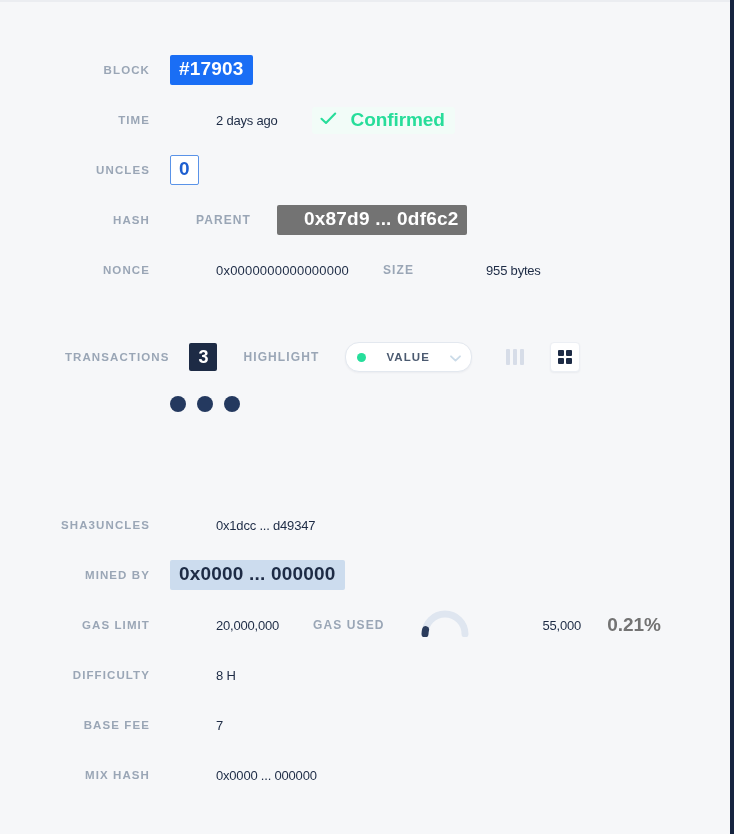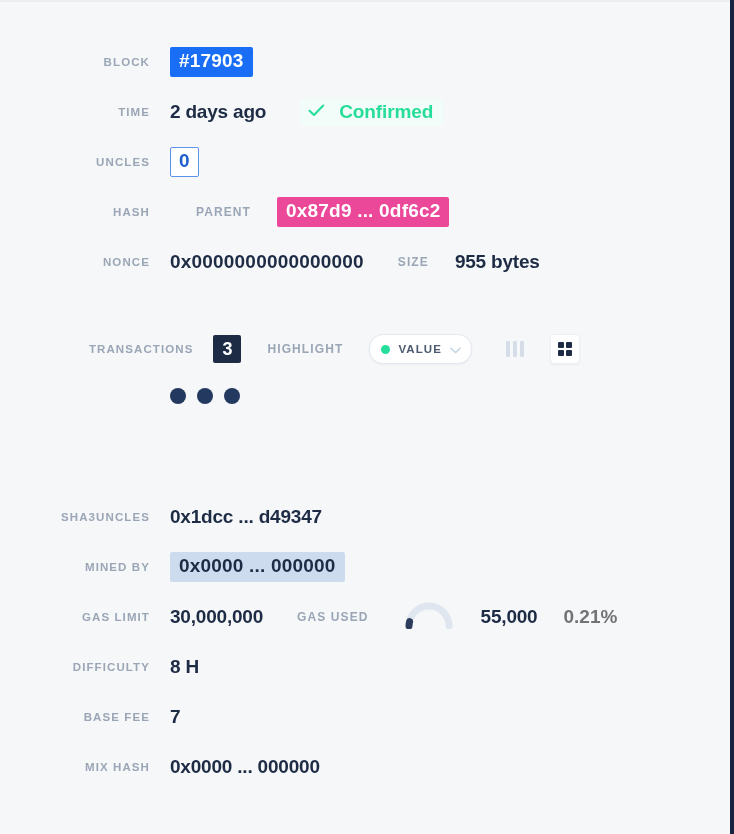--- a/index.html
+++ b/index.html
@@ -32,21 +32,21 @@
     top: 0;
     left: 0;
     right: 4px;
     height: 2px;
     background: #ebedf1;
   }
 
   .rows {
     position: absolute;
     left: 0;
-    top: 0;
+    top: 8px;
     width: 580px;
   }
 
   .row {
     display: flex;
     align-items: center;
     height: 50px;
     box-sizing: border-box;
   }
   .row-label {
@@ -62,45 +62,46 @@
     text-transform: uppercase;
     white-space: nowrap;
   }
   .row-val {
     display: flex;
     align-items: center;
     gap: 0px;
   }
   .val-text {
     color: #1d2b45;
-    font-size: 19px;
-    font-weight: 700;
+    font-size: 13px;
+    font-weight: 400;
     letter-spacing: -0.2px;
     white-space: nowrap;
+    margin-left: 46px;
   }
   .val-text.mono-ish { letter-spacing: 0.2px; }
 
   
   .badge-blue {
     background: #1a6ef5;
     color: #ffffff;
     font-size: 19px;
     font-weight: 700;
     padding: 3px 9px 5px 9px;
     border-radius: 2px;
     white-space: nowrap;
     letter-spacing: 0.2px;
   }
   
   .badge-gray {
-    background: #ec4899;
+    background: #737373;
     color: #ffffff;
     font-size: 19px;
     font-weight: 700;
-    padding: 3px 9px 5px 9px;
+    padding: 3px 9px 5px 27px;
     border-radius: 2px;
     white-space: nowrap;
     letter-spacing: 0.2px;
   }
   
   .badge-tint {
     background: #ccdcee;
     color: #1d2b45;
     font-size: 19px;
     font-weight: 700;
@@ -155,21 +156,21 @@
     color: #27dd9a;
     font-size: 19px;
     font-weight: 700;
     letter-spacing: -0.1px;
   }
   .check-icon { display: block; }
 
   .dropdown {
     display: flex;
     align-items: center;
-    gap: 8px;
+    gap: 20px;
     background: #ffffff;
     border: 1px solid #e3e8ef;
     border-radius: 14px;
     padding: 5px 10px 5px 11px;
     box-shadow: 0 1px 2px rgba(30,45,80,0.05);
   }
   .dot-green {
     width: 9px;
     height: 9px;
     border-radius: 50%;
@@ -357,21 +358,21 @@
     <div class="row">
       <div class="row-label">MINED BY</div>
       <div class="row-val">
         <span class="badge-tint">0x0000 ... 000000</span>
       </div>
     </div>
 
     <div class="row">
       <div class="row-label">GAS LIMIT</div>
       <div class="row-val">
-        <span class="val-text">30,000,000</span>
+        <span class="val-text">20,000,000</span>
         <span class="spacer-md"></span>
         <span class="inline-label">GAS USED</span>
         <span class="spacer-md"></span>
         <span>
           <svg width="52" height="28" viewBox="0 0 52 28" fill="none" xmlns="http://www.w3.org/2000/svg">
             <path d="M6 25 A20 20 0 0 1 46 25" stroke="#dfe6f0" stroke-width="7" stroke-linecap="round"></path>
             <path d="M6 25 A20 20 0 0 1 6.6 20.6" stroke="#2b3c5c" stroke-width="7" stroke-linecap="round"></path>
           </svg>
         </span>
         <span class="spacer-sm"></span>

